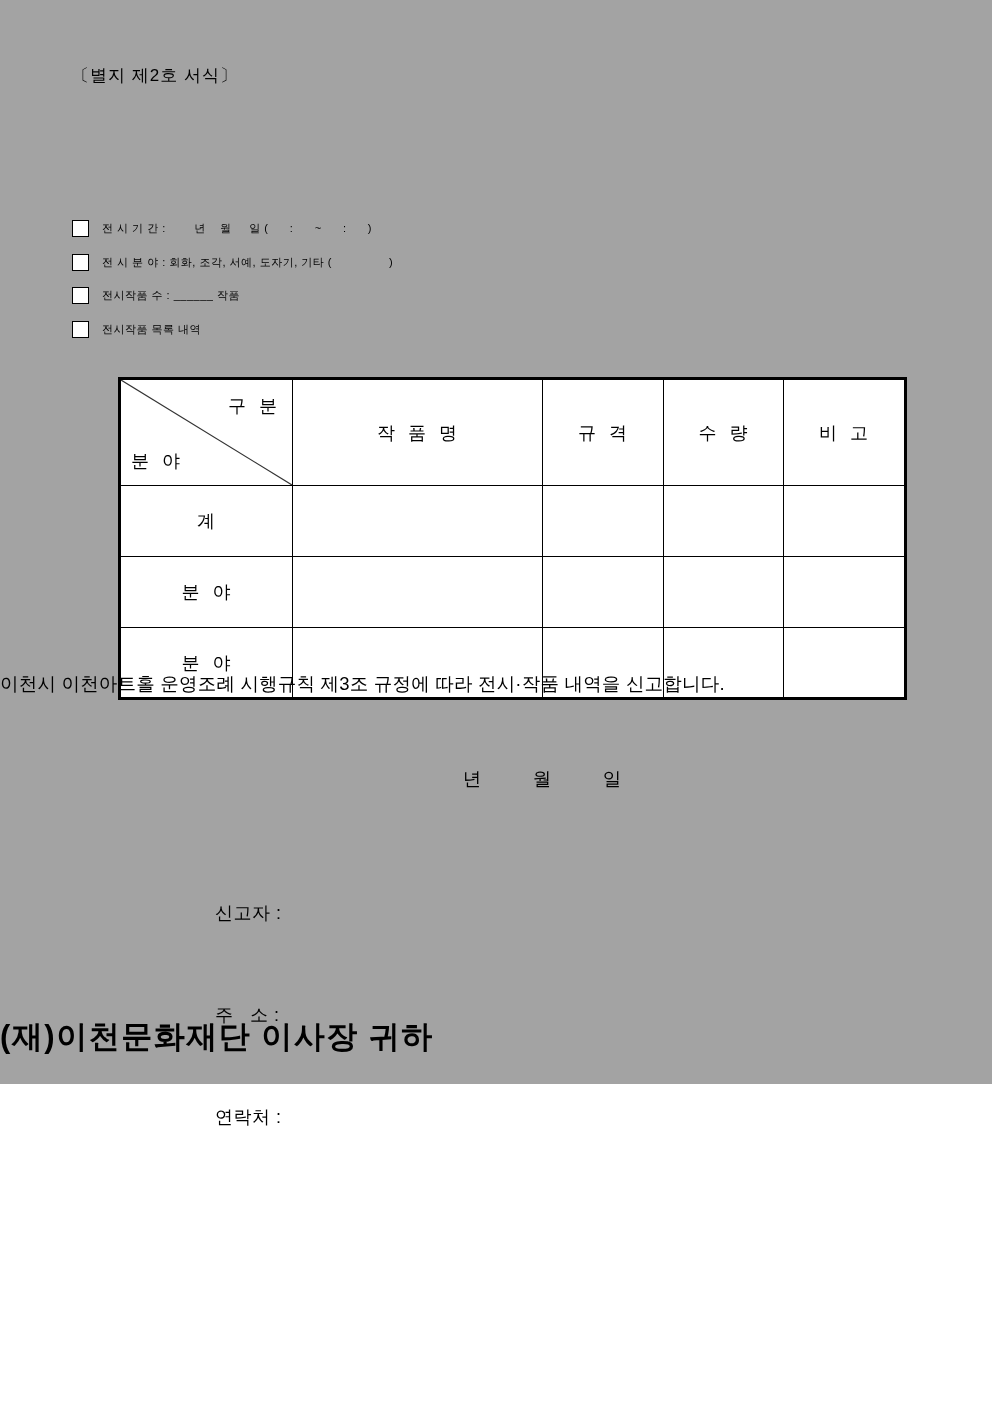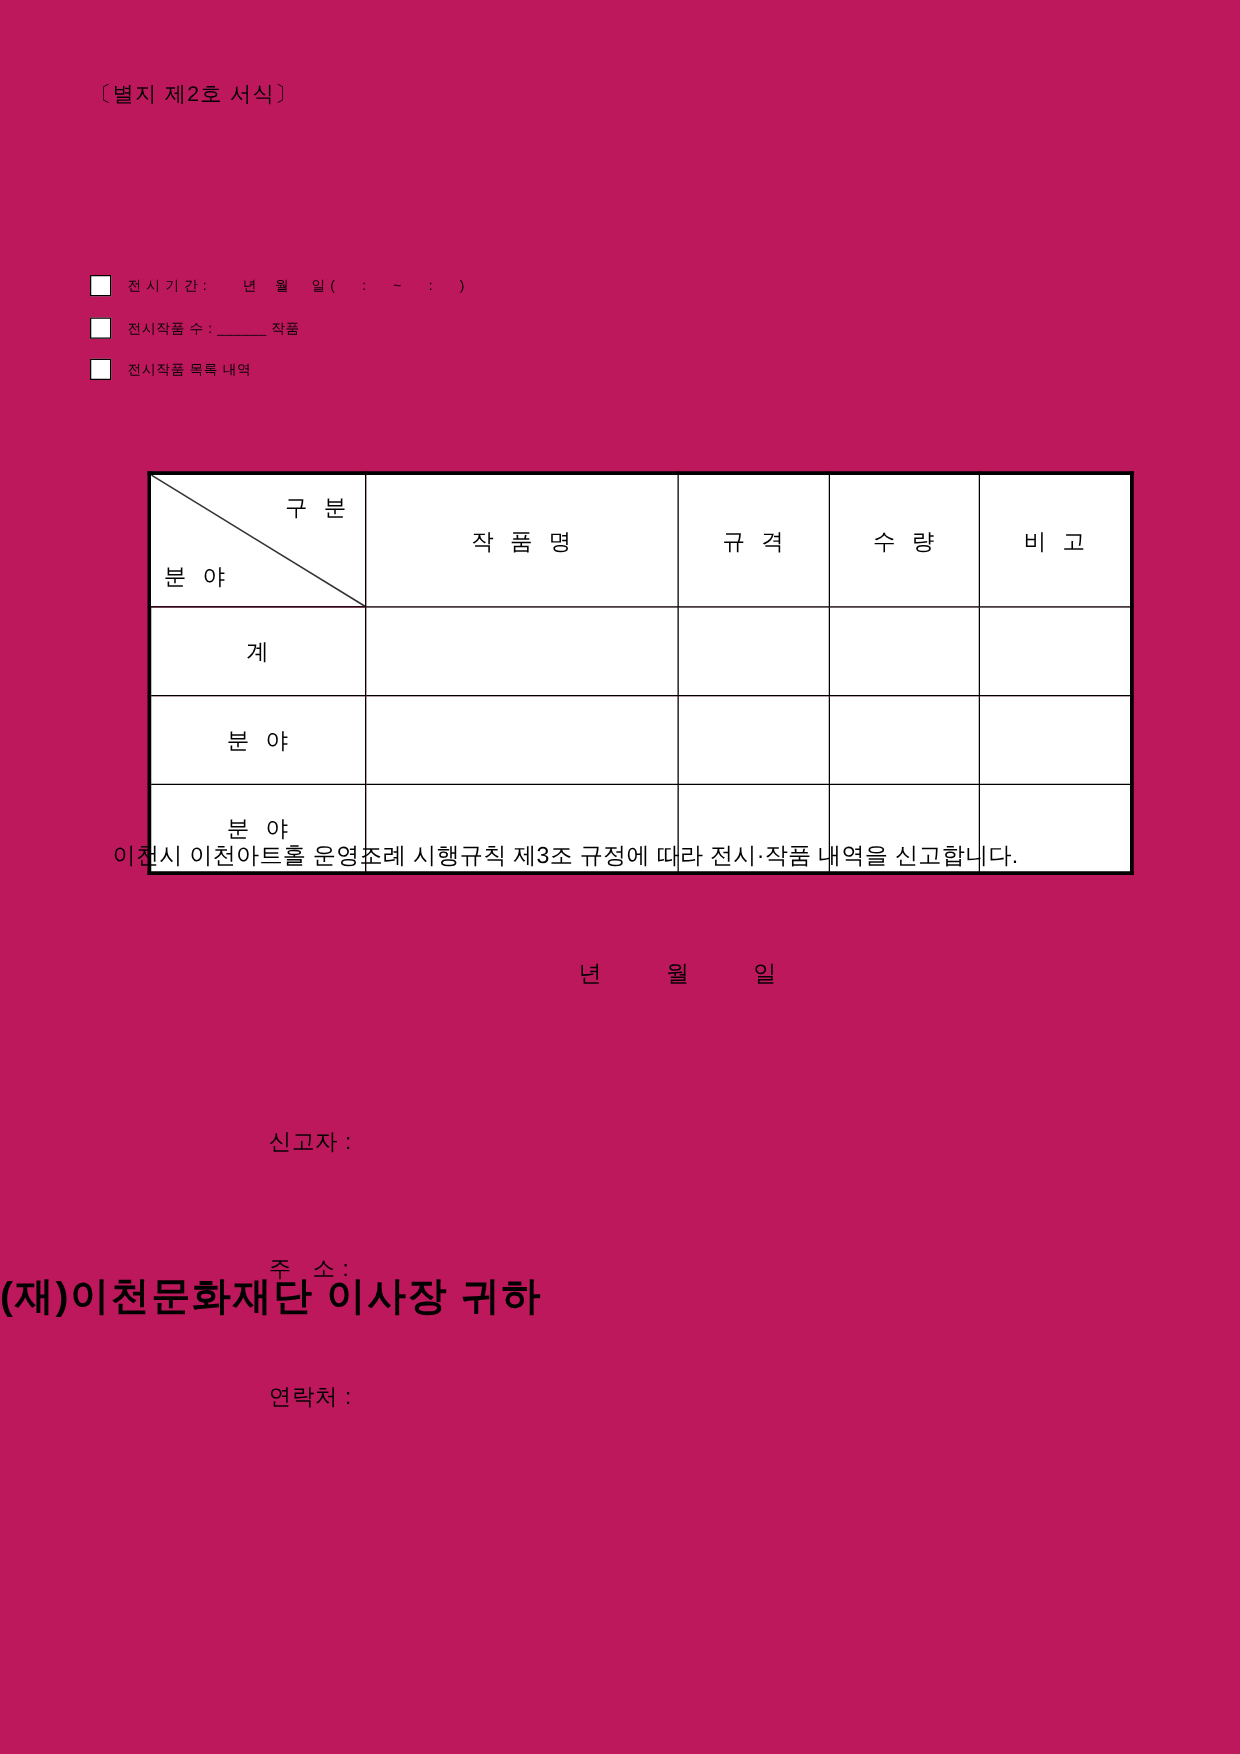--- a/index.html
+++ b/index.html
@@ -7,22 +7,22 @@
   body {
     width: 992px;
     height: 1403px;
     font-family: "Liberation Sans", "DejaVu Sans", sans-serif;
     color: #000000;
     position: relative;
     overflow: hidden;
   }
   .page {
     width: 992px;
-    height: 1403px;
-    background: #be185d;
+    height: 1084px;
+    background: #a3a3a3;
     position: relative;
   }
   .form-note {
     position: absolute;
     left: 72px;
     top: 64px;
     font-size: 17px;
     letter-spacing: 1px;
     white-space: pre;
   }
@@ -107,21 +107,20 @@
     bottom: 12px;
     left: 10px;
     font-size: 18px;
     white-space: pre;
   }
   .statement {
     position: absolute;
     left: 0;
     top: 671px;
     width: 992px;
-    padding-left: 90px;
     padding-right: 70px;
     font-size: 18.5px;
     letter-spacing: 0.2px;
     white-space: pre;
   }
   .date-line {
     position: absolute;
     left: 0;
     top: 766px;
     width: 992px;
@@ -155,20 +154,24 @@
 
 <div class="page">
 
   <div class="form-note">〔별지 제2호 서식〕</div>
 
 
   <div class="checklist">
     <div class="check-item">
       <span class="checkbox"></span>
       <span class="check-label">전 시 기 간 :        년    월     일 (      :      ~      :      )</span>
+    </div>
+    <div class="check-item">
+      <span class="checkbox"></span>
+      <span class="check-label">전 시 분 야 : 회화, 조각, 서예, 도자기, 기타 (                )</span>
     </div>
     <div class="check-item">
       <span class="checkbox"></span>
       <span class="check-label">전시작품 수 : ______ 작품</span>
     </div>
     <div class="check-item">
       <span class="checkbox"></span>
       <span class="check-label">전시작품 목록 내역</span>
     </div>
   </div>

